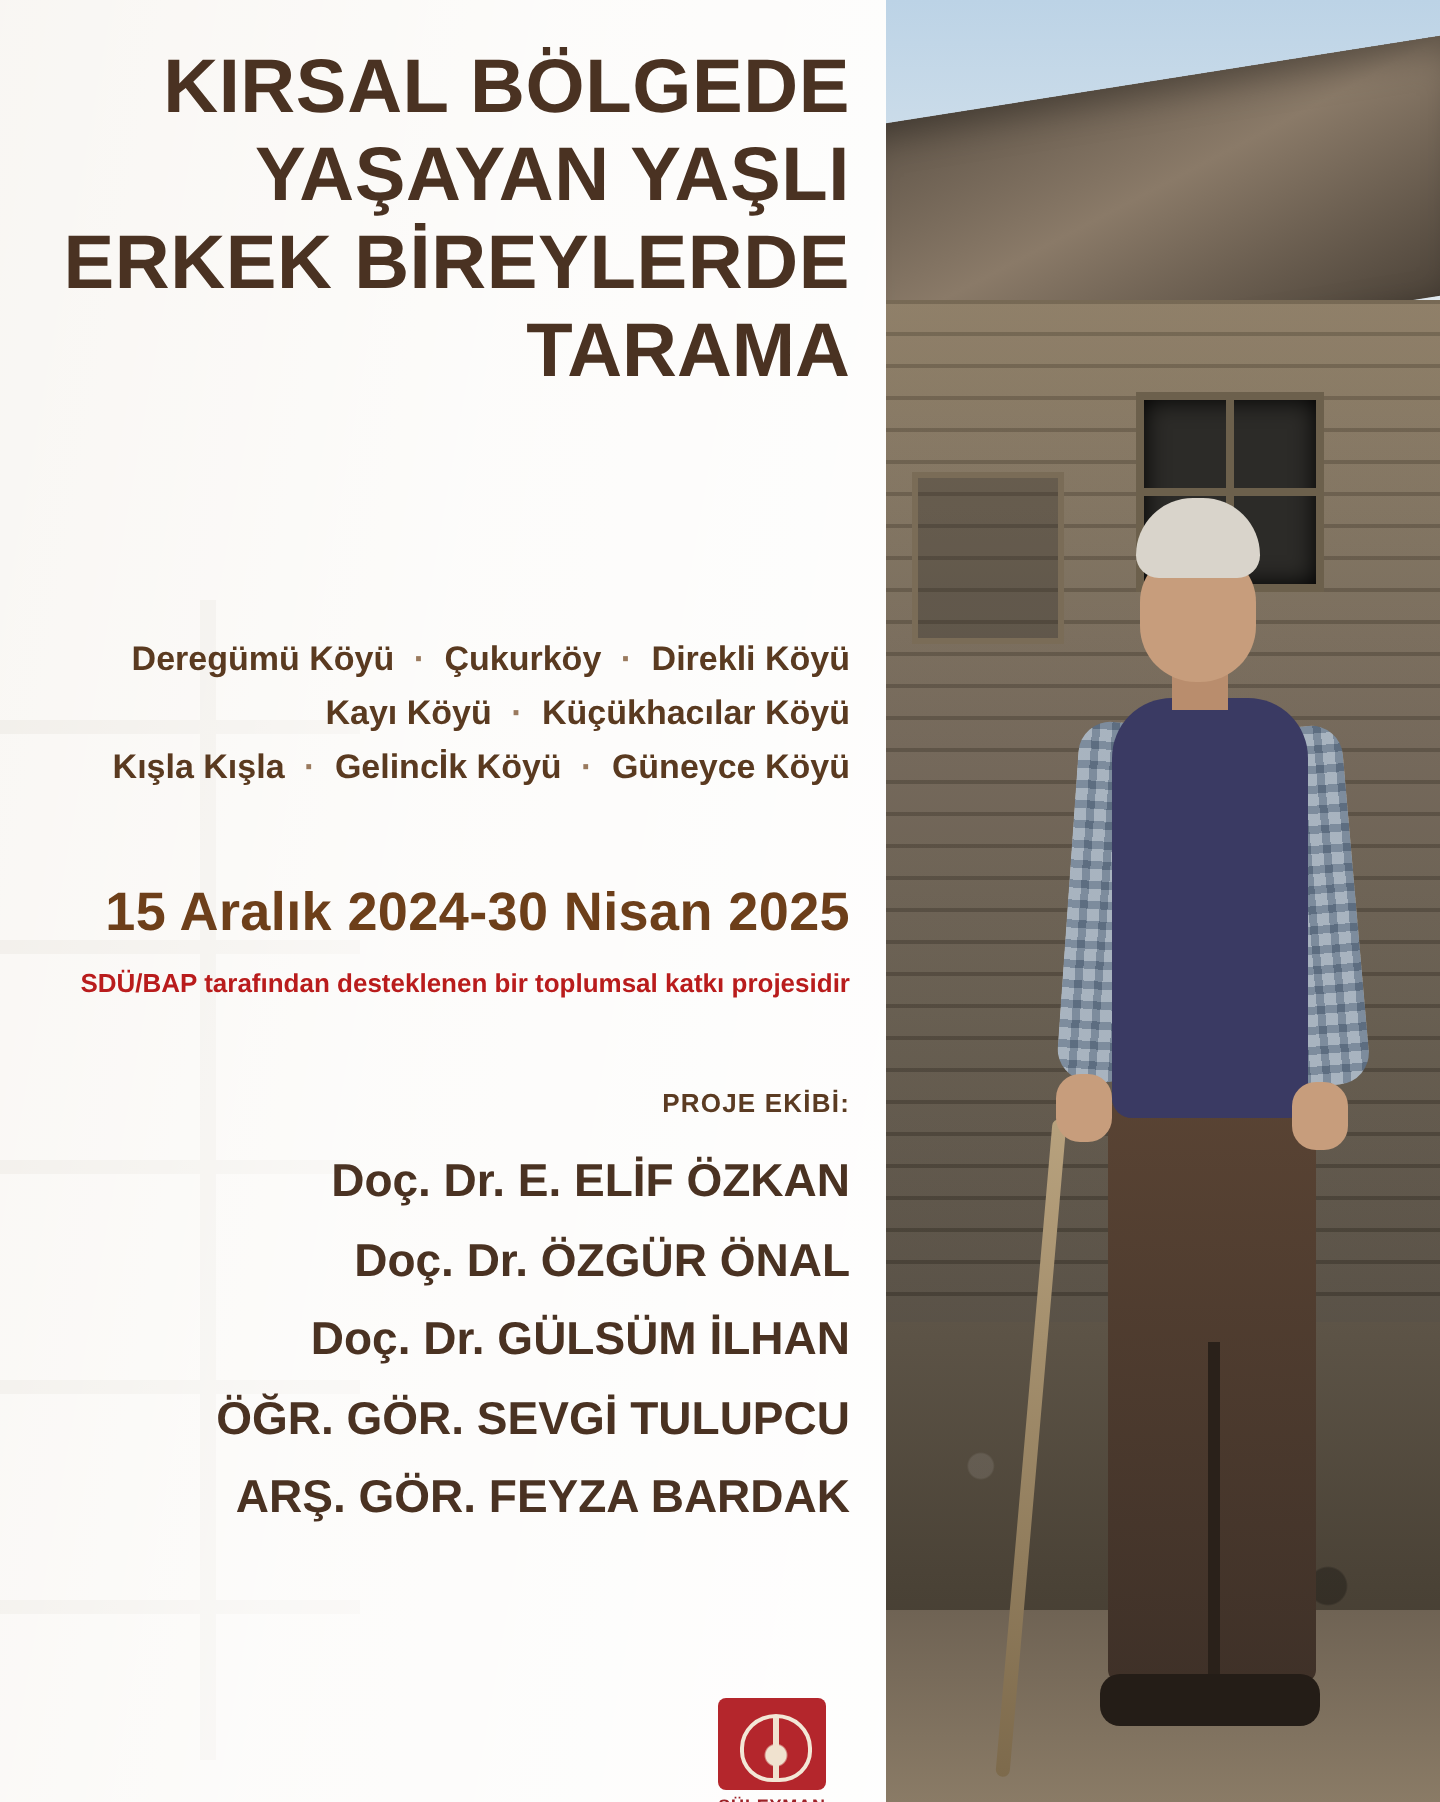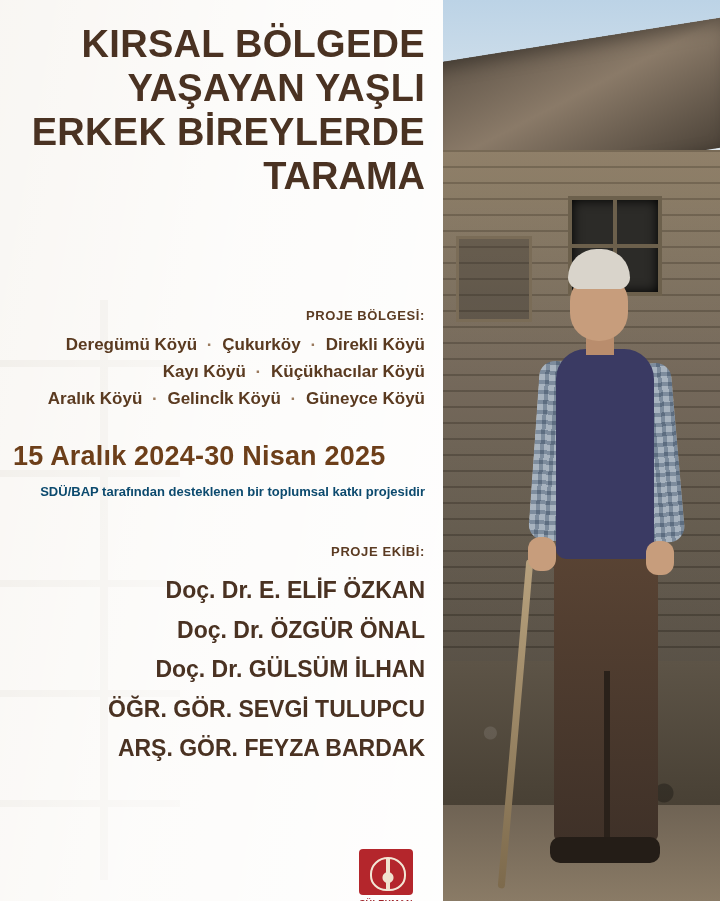--- a/index.html
+++ b/index.html
@@ -243,32 +243,33 @@
     line-height: 1.6;
   }
   .village-lines .vrow { display: block; white-space: nowrap; }
   .sep { color: #9a7a5e; padding: 0 5px; }
 
   .dates {
     position: absolute;
     right: 18px;
     top: 441px;
     width: 412px;
+    text-align: right;
     color: #6d3f1a;
     font-weight: bold;
     font-size: 27px;
     letter-spacing: .2px;
   }
   .support {
     position: absolute;
     right: 18px;
     top: 484px;
     width: 412px;
     text-align: right;
-    color: #0c4a6e;
+    color: #b91c1c;
     font-size: 13px;
     font-weight: 600;
   }
 
   .team-block {
     position: absolute;
     right: 18px;
     top: 544px;
     width: 412px;
     text-align: right;
@@ -364,36 +365,35 @@
   <div class="content">
 
     <div class="title">
       <span class="ln">KIRSAL BÖLGEDE</span>
       <span class="ln">YAŞAYAN YAŞLI</span>
       <span class="ln">ERKEK BİREYLERDE</span>
       <span class="ln big">TARAMA</span>
     </div>
 
     <div class="region-block">
-      <div class="section-label">PROJE BÖLGESİ:</div>
       <div class="village-lines">
         <span class="vrow">
           <span>Deregümü Köyü</span>
           <span class="sep">·</span>
           <span>Çukurköy</span>
           <span class="sep">·</span>
           <span>Direkli Köyü</span>
         </span>
         <span class="vrow">
           <span>Kayı Köyü</span>
           <span class="sep">·</span>
           <span>Küçükhacılar Köyü</span>
         </span>
         <span class="vrow">
-          <span>Aralık Köyü</span>
+          <span>Kışla Kışla</span>
           <span class="sep">·</span>
           <span>Gelincİk Köyü</span>
           <span class="sep">·</span>
           <span>Güneyce Köyü</span>
         </span>
       </div>
     </div>
 
     <div class="dates">15 Aralık 2024-30 Nisan 2025</div>
     <div class="support">SDÜ/BAP tarafından desteklenen bir toplumsal katkı projesidir</div>

